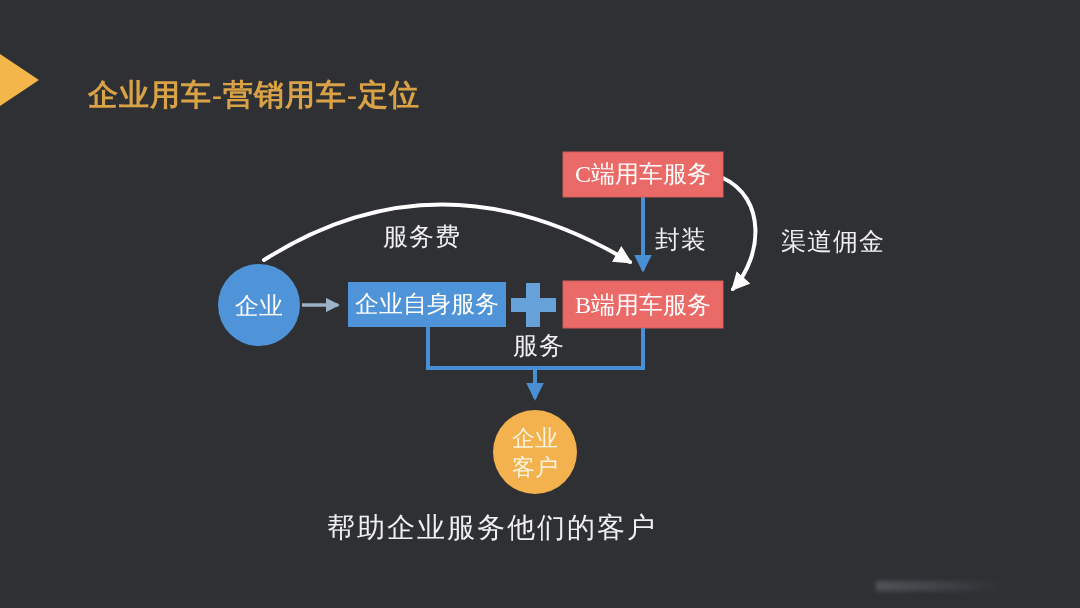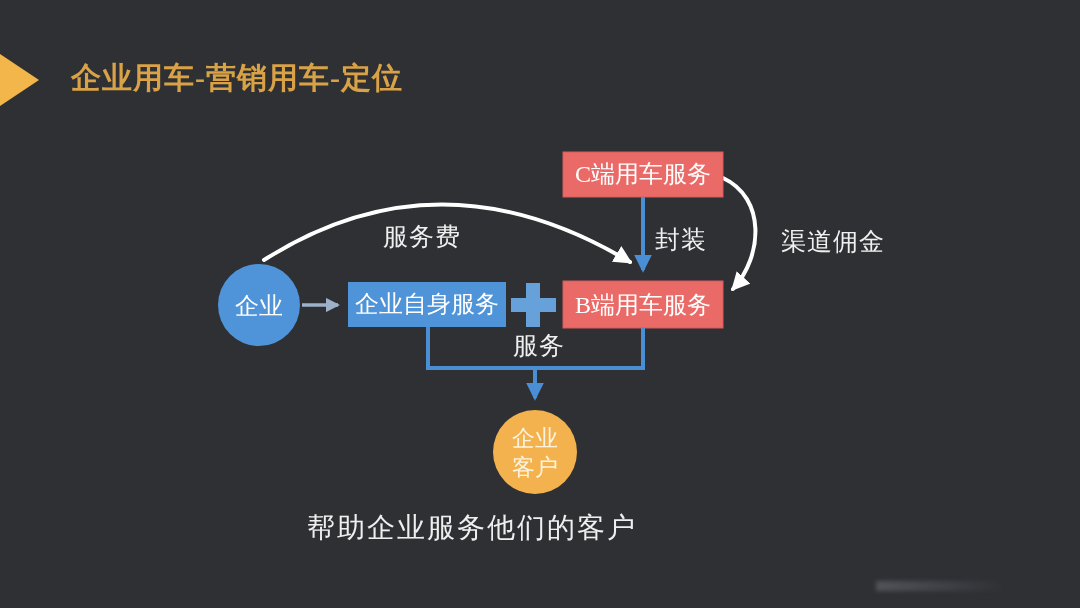--- a/index.html
+++ b/index.html
@@ -11,37 +11,38 @@
     font-family:"Liberation Serif","DejaVu Serif",serif;
   }
   .accent-triangle{
     position:absolute;left:0;top:54px;
     width:39px;height:52px;
     background:#f2b64b;
     clip-path:polygon(0 0,100% 50%,0 100%);
   }
   .title{
     position:absolute;left:71px;top:58px;
-    margin:0;
+    margin:17px;
     font-size:30px;font-weight:bold;
     color:#d9a246;
     letter-spacing:1px;
     white-space:nowrap;
   }
   .diagram{position:absolute;left:0;top:0;}
   .diagram text{
     font-family:"Liberation Serif","DejaVu Serif",serif;
   }
   .node-label{fill:#ffffff;font-size:24px;}
   .edge-label{fill:#f0f0f0;font-size:25px;letter-spacing:1px;}
   .caption{
     position:absolute;left:0;top:509px;width:944px;
     text-align:center;
     font-size:28px;color:#efefef;
     letter-spacing:2px;
+    padding-left:20px;
   }
   .watermark{
     position:absolute;left:836px;top:551px;
     display:flex;align-items:center;gap:7px;
     color:#cfcfd2;
     font-size:21px;
     letter-spacing:1px;
   }
   .watermark .logo{display:block;}
   .wm-blur{filter:blur(2.5px);opacity:.85;}

